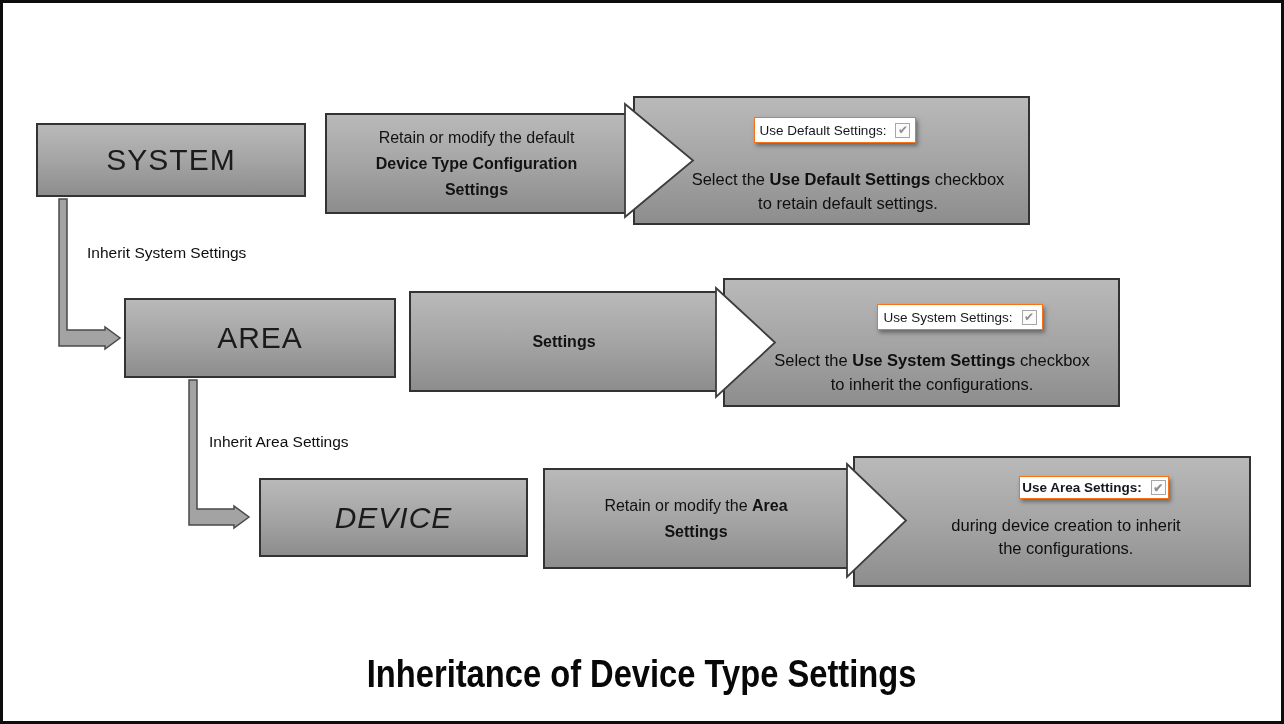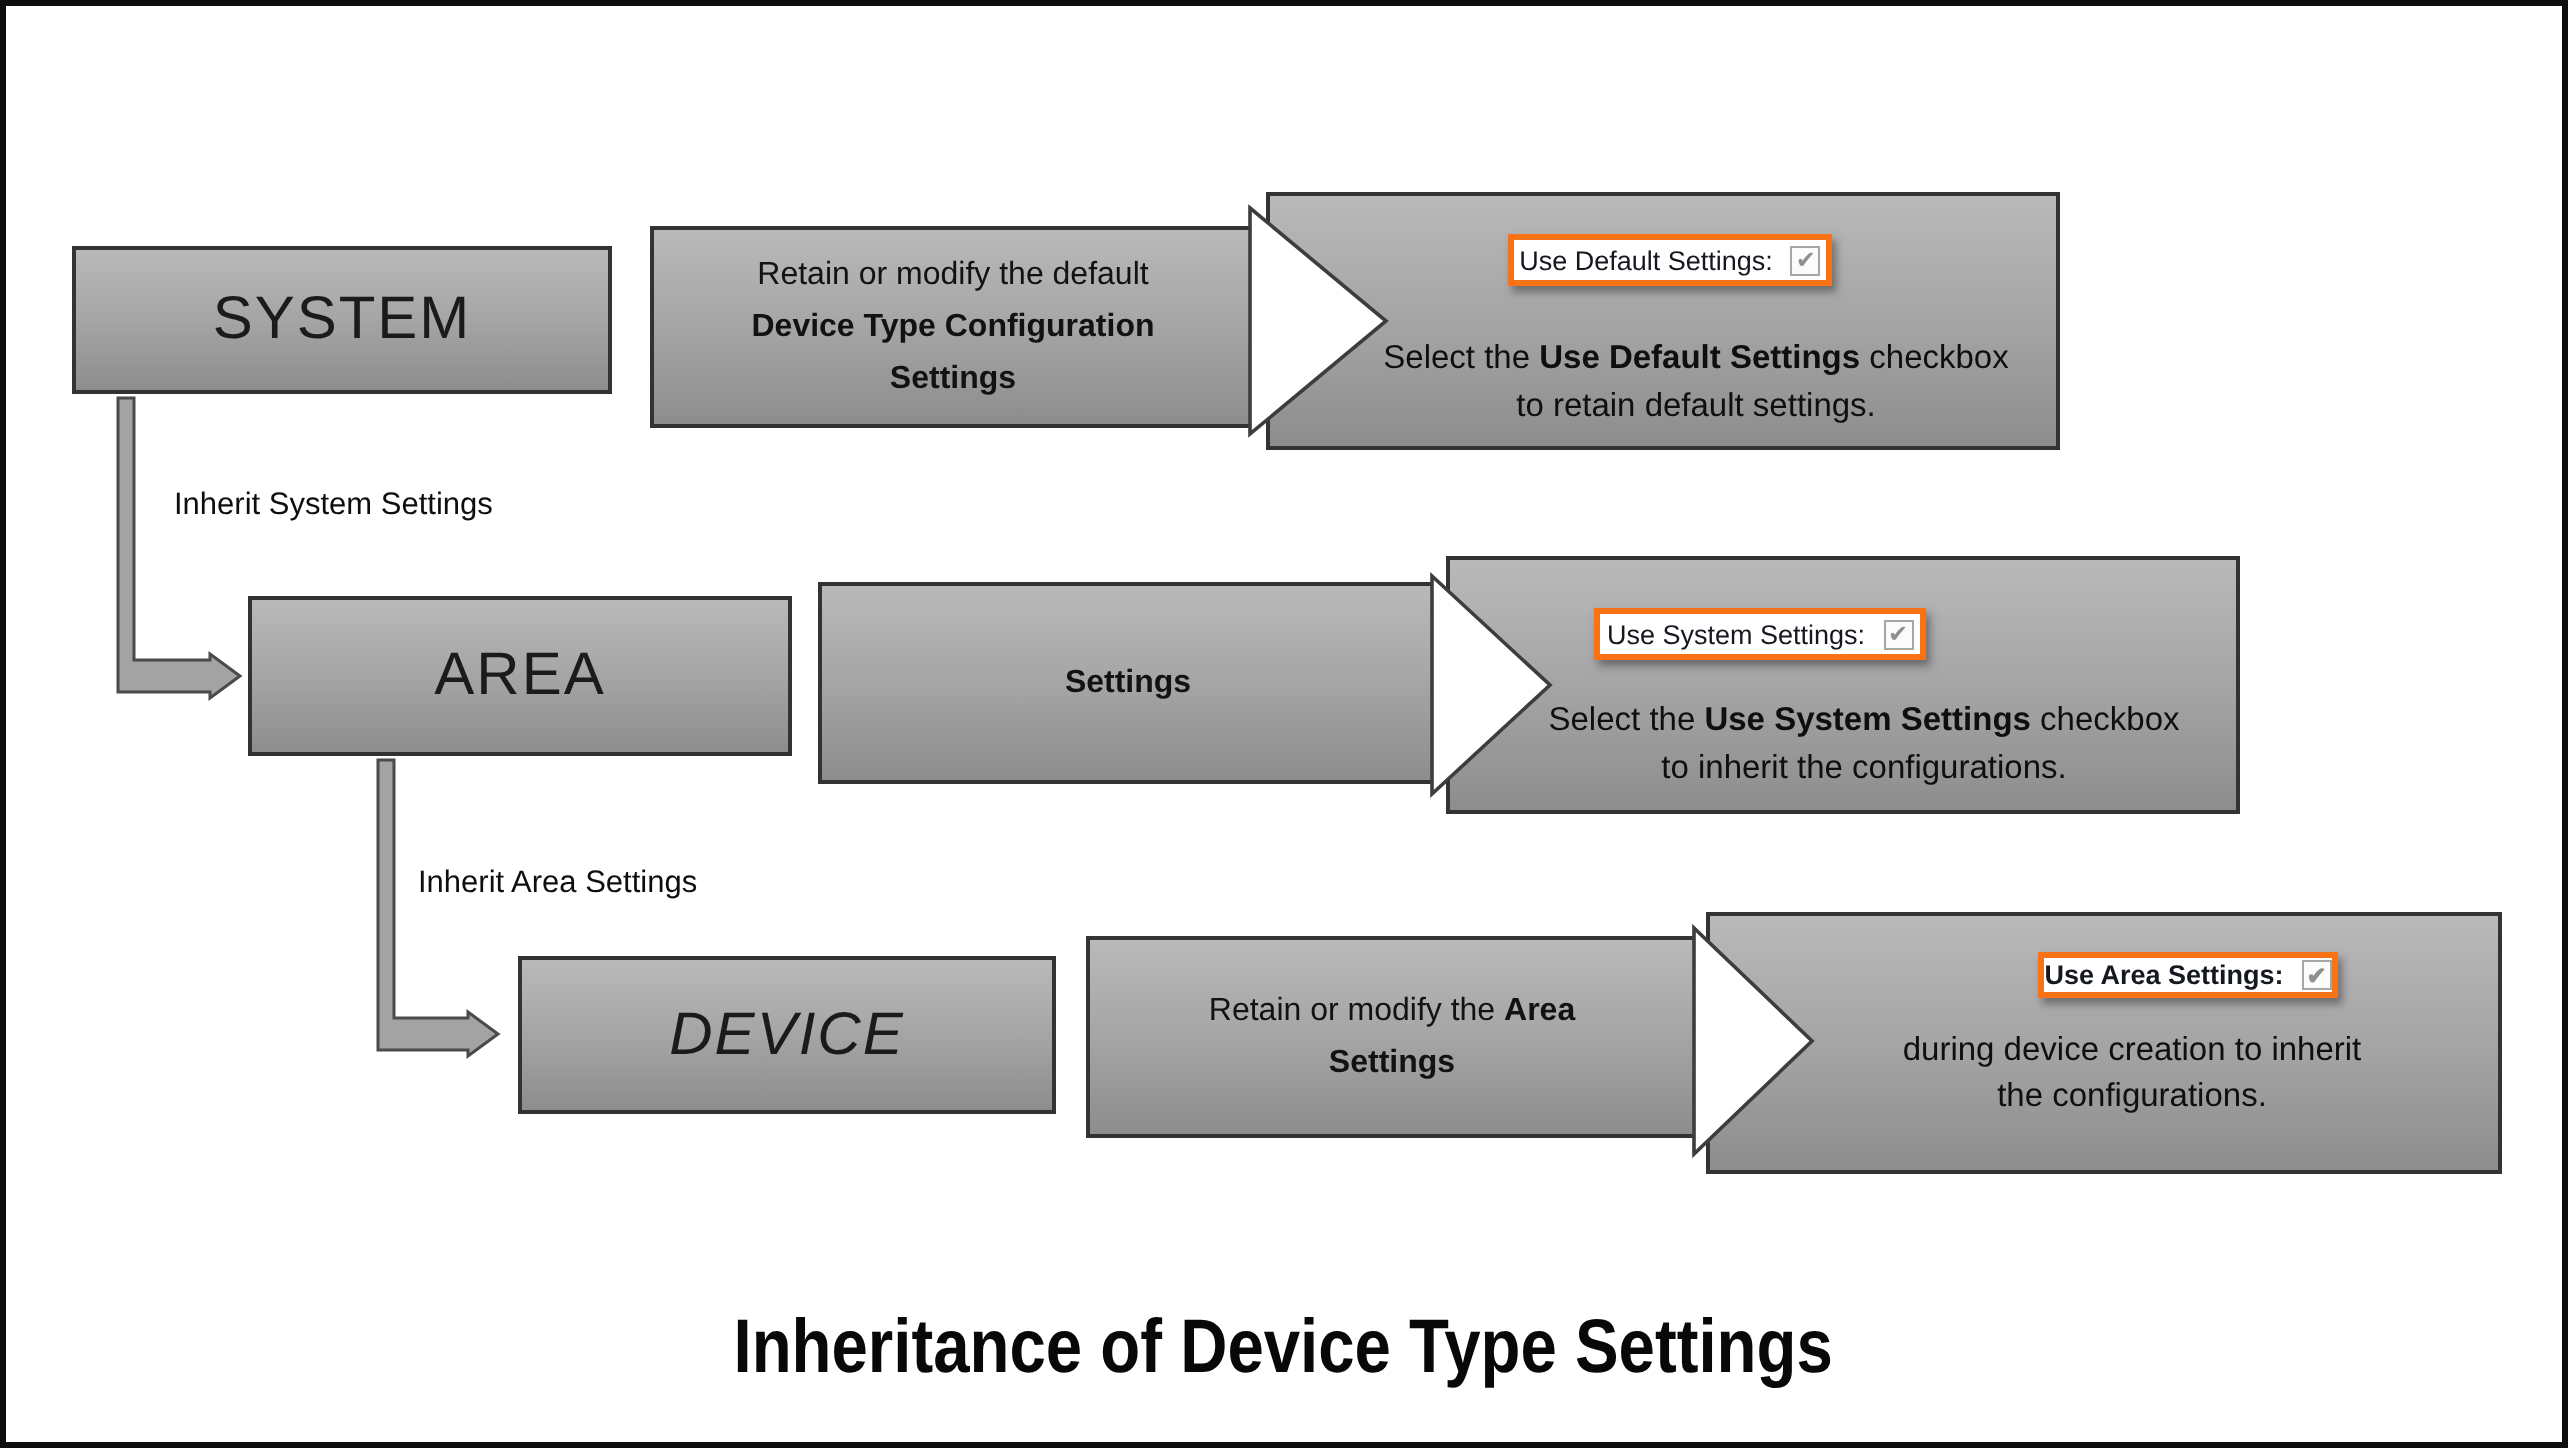--- a/index.html
+++ b/index.html
@@ -14,21 +14,21 @@
     border:2px solid #333333;
     display:flex;align-items:center;justify-content:center;text-align:center;
   }
   .level-label{font-size:30px;letter-spacing:1px;color:#1b1b1b;}
   .action{font-size:16px;line-height:26px;color:#121212;}
   .action .ln,.caption .ln{white-space:nowrap;}
   .b{font-weight:bold;}
   .caption{position:absolute;font-size:16.5px;line-height:24px;text-align:center;color:#0f0f0f;}
   .caption.three{line-height:23px;}
   .strip{
-    position:absolute;box-sizing:border-box;background:#ffffff;border:3px solid #f97316;
+    position:absolute;box-sizing:border-box;background:#ffffff;border:1px solid #f97316;
     box-shadow:2px 3px 4px rgba(45,45,45,.5);
     display:flex;align-items:center;justify-content:center;gap:9px;
   }
   .strip-label{font-size:13.5px;color:#15181f;white-space:nowrap;}
   .cb{
     width:15px;height:15px;box-sizing:border-box;border:1px solid #a6a6a6;background:#fbfbfb;
     display:flex;align-items:center;justify-content:center;flex:0 0 auto;
   }
   .cb-mark{font-size:12px;color:#8f8f8f;line-height:1;}
   .inherit-label{position:absolute;font-size:15.5px;color:#0e0e0e;white-space:nowrap;}
@@ -87,21 +87,21 @@
 
   <div class="inherit-label" style="left:84px;top:241px;">Inherit System Settings</div>
   <div class="inherit-label" style="left:206px;top:430px;">Inherit Area Settings</div>
 
   <div class="strip" style="left:751px;top:114px;width:162px;height:26px;">
     <span class="strip-label">Use Default Settings:</span>
     <span class="cb">
         <span class="cb-mark">✔</span>
       </span>
   </div>
-  <div class="strip" style="left:794px;top:301px;width:166px;height:26px;">
+  <div class="strip" style="left:874px;top:301px;width:166px;height:26px;">
     <span class="strip-label">Use System Settings:</span>
     <span class="cb">
         <span class="cb-mark">✔</span>
       </span>
   </div>
   <div class="strip" style="left:1016px;top:473px;width:150px;height:23px;font-weight:bold;">
     <span class="strip-label">Use Area Settings:</span>
     <span class="cb">
         <span class="cb-mark">✔</span>
       </span>

